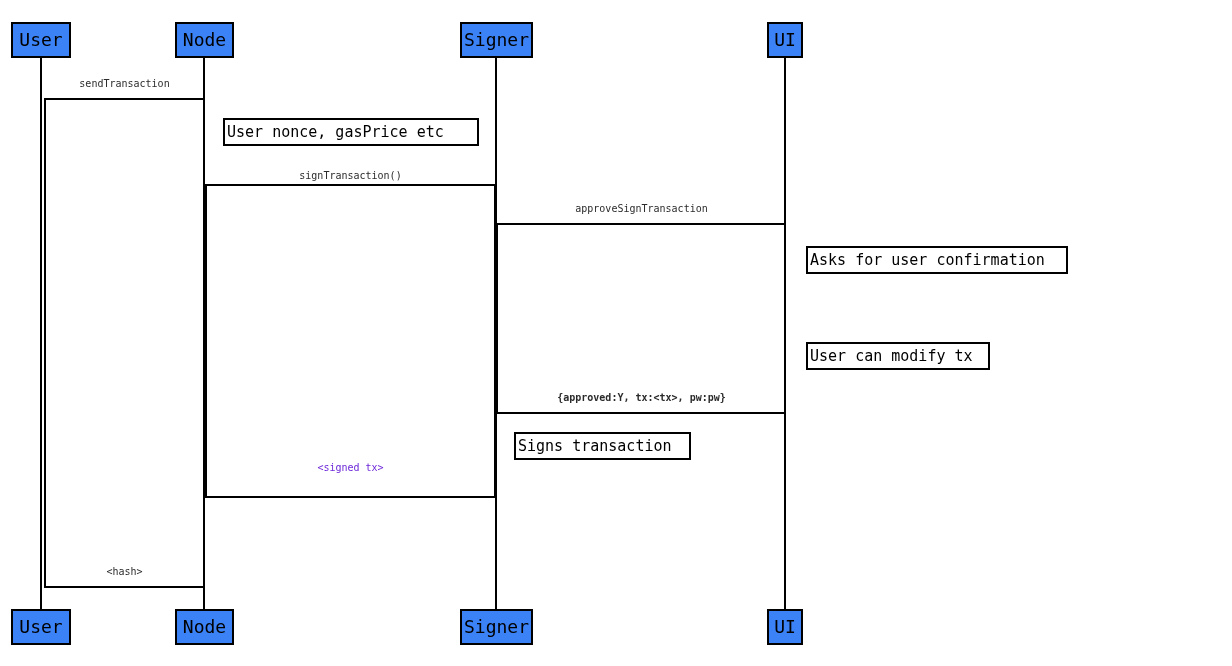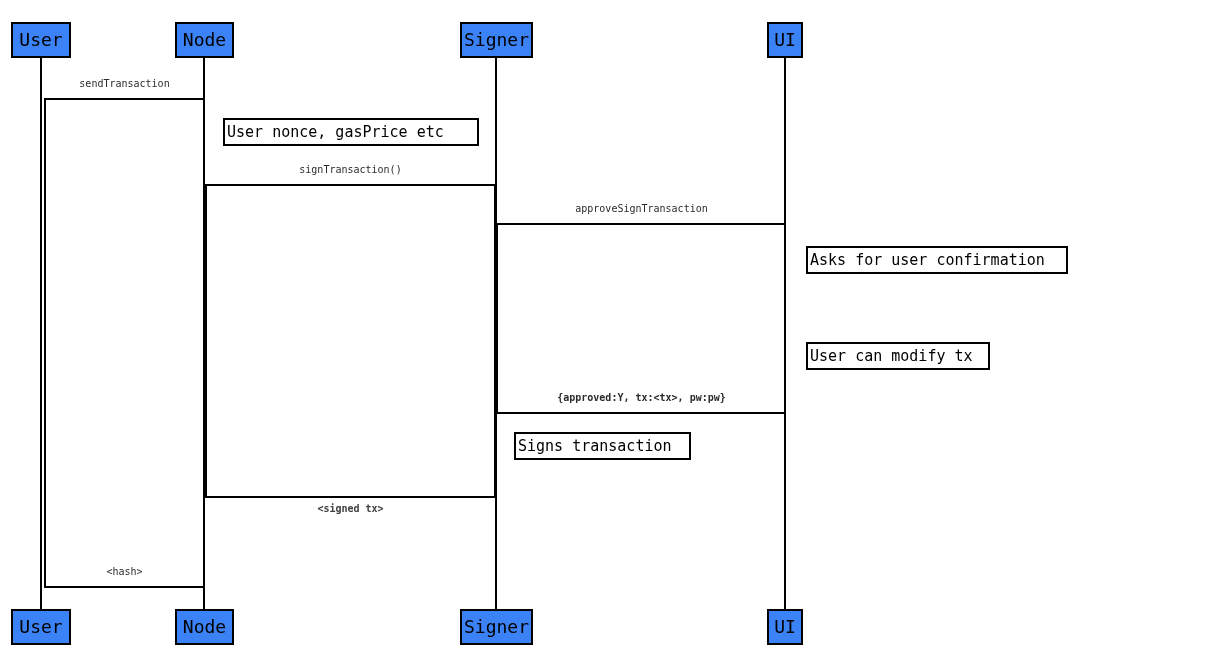--- a/index.html
+++ b/index.html
@@ -90,27 +90,27 @@
     <div class="lifeline" style="left: 40px; top: 58px; height: 551px; background: rgb(0, 0, 0);"></div>
     <div class="lifeline" style="left: 203px; top: 58px; height: 551px; background: rgb(0, 0, 0);"></div>
     <div class="lifeline" style="left: 495px; top: 58px; height: 551px; background: rgb(0, 0, 0);"></div>
     <div class="lifeline" style="left: 784px; top: 58px; height: 551px; background: rgb(0, 0, 0);"></div>
     <div class="activation" style="left: 44px; top: 98px; width: 161px; height: 490px; border-left-color: rgb(0, 0, 0); border-right-color: rgb(0, 0, 0);"></div>
     <div class="activation" style="left: 205px; top: 184px; width: 291px; height: 314px; border-left-color: rgb(0, 0, 0); border-right-color: rgb(0, 0, 0);"></div>
     <div class="activation" style="left: 496px; top: 223px; width: 290px; height: 191px; border-left-color: rgb(0, 0, 0); border-right-color: rgb(0, 0, 0);"></div>
     <div class="msg-line" style="left: 44px; top: 98px; width: 161px; background: rgb(0, 0, 0);"></div>
     <div class="msg-label" style="left: 44px; top: 79px; width: 161px; color: rgb(43, 43, 43);">sendTransaction</div>
     <div class="msg-line" style="left: 205px; top: 184px; width: 291px; background: rgb(0, 0, 0);"></div>
-    <div class="msg-label" style="left: 205px; top: 165px; width: 291px; color: rgb(43, 43, 43);">signTransaction()</div>
+    <div class="msg-label" style="left: 205px; top: 171px; width: 291px; color: rgb(43, 43, 43);">signTransaction()</div>
     <div class="msg-line" style="left: 497px; top: 223px; width: 289px; background: rgb(0, 0, 0);"></div>
     <div class="msg-label" style="left: 497px; top: 204px; width: 289px; color: rgb(43, 43, 43);">approveSignTransaction</div>
     <div class="msg-line" style="left: 497px; top: 412px; width: 289px; background: rgb(0, 0, 0);"></div>
     <div class="msg-label" style="left: 497px; top: 393px; width: 289px; color: rgb(43, 43, 43); font-weight: bold;">{approved:Y, tx:&lt;tx&gt;, pw:pw}</div>
     <div class="msg-line" style="left: 205px; top: 496px; width: 291px; background: rgb(0, 0, 0);"></div>
-    <div class="msg-label" style="left: 205px; top: 504px; width: 291px; color: #404040; font-weight: bold;">&lt;signed tx&gt;</div>
+    <div class="msg-label" style="left: 205px; top: 463px; width: 291px; color: #6d28d9;">&lt;signed tx&gt;</div>
     <div class="msg-line" style="left: 44px; top: 586px; width: 161px; background: rgb(0, 0, 0);"></div>
     <div class="msg-label" style="left: 44px; top: 567px; width: 161px; color: rgb(43, 43, 43);">&lt;hash&gt;</div>
     <div class="note" style="left: 223px; top: 118px; width: 256px; height: 28px; border-color: rgb(0, 0, 0);">User nonce, gasPrice etc</div>
     <div class="note" style="left: 806px; top: 246px; width: 262px; height: 28px; border-color: rgb(0, 0, 0);">Asks for user confirmation</div>
     <div class="note" style="left: 806px; top: 342px; width: 184px; height: 28px; border-color: rgb(0, 0, 0);">User can modify tx</div>
     <div class="note" style="left: 514px; top: 432px; width: 177px; height: 28px; border-color: rgb(0, 0, 0);">Signs transaction</div>
     <div class="actor-box" style="left: 11px; top: 22px; width: 60px; height: 36px; border-color: rgb(0, 0, 0);">User</div>
     <div class="actor-box" style="left: 11px; top: 609px; width: 60px; height: 36px; border-color: rgb(0, 0, 0);">User</div>
     <div class="actor-box" style="left: 175px; top: 22px; width: 59px; height: 36px; border-color: rgb(0, 0, 0);">Node</div>
     <div class="actor-box" style="left: 175px; top: 609px; width: 59px; height: 36px; border-color: rgb(0, 0, 0);">Node</div>

